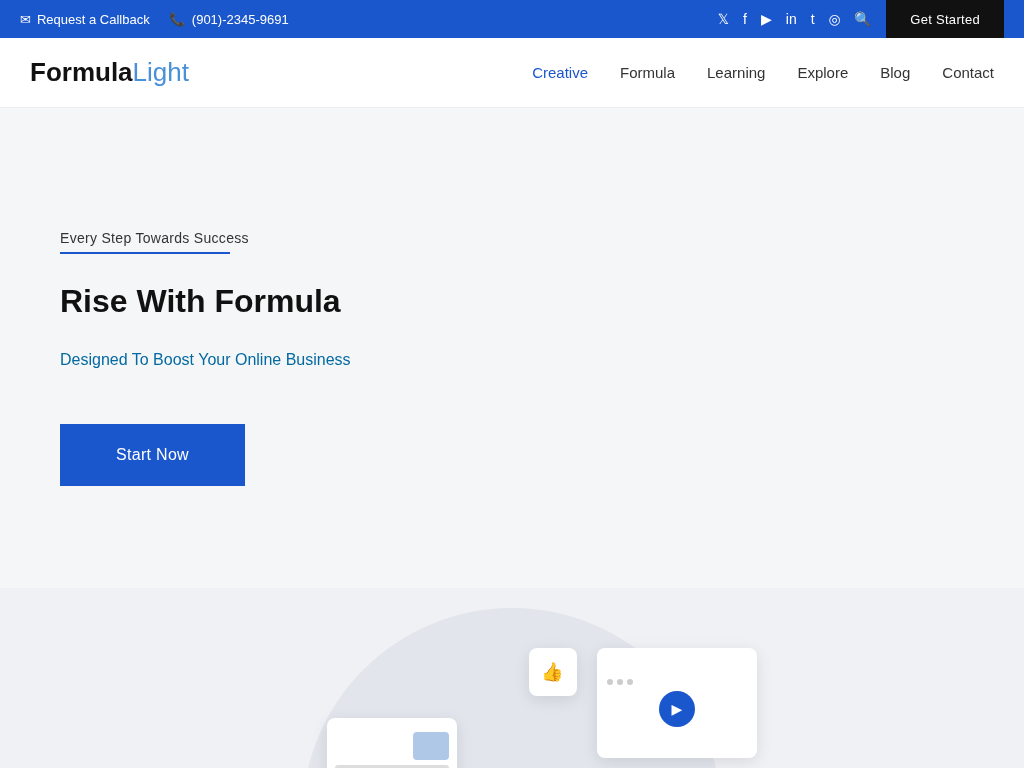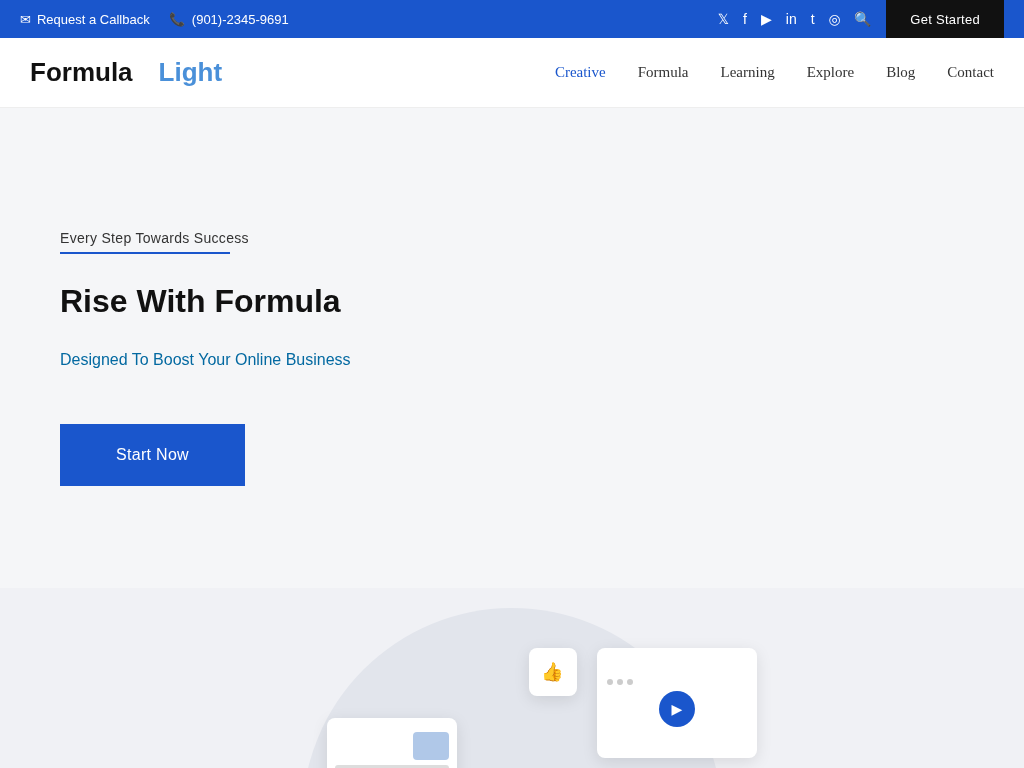--- a/index.html
+++ b/index.html
@@ -36,22 +36,22 @@
     .main-nav {
       display: flex;
       align-items: center;
       justify-content: space-between;
       padding: 0 30px;
       height: 70px;
       border-bottom: 1px solid #eee;
       background: #fff;
     }
     .logo { display: flex; align-items: flex-end; gap: 0; font-size: 26px; font-weight: 700; color: #111; }
-    .logo-light { color: #4a90d9; font-weight: 700; margin-left: 26px; }
-    .nav-links { display: flex; align-items: center; gap: 32px; font-size: 15px; font-family: Liberation Serif, serif; }
+    .logo-light { color: #4a90d9; font-weight: 400; }
+    .nav-links { display: flex; align-items: center; gap: 32px; font-size: 15px; }
     .nav-link { color: #333; text-decoration: none; cursor: pointer; font-weight: 500; }
     .nav-link.active { color: #1a56cc; }
 
     
     .hero {
       display: flex;
       align-items: stretch;
       min-height: 580px;
       background: #f5f6f8;
       position: relative;

